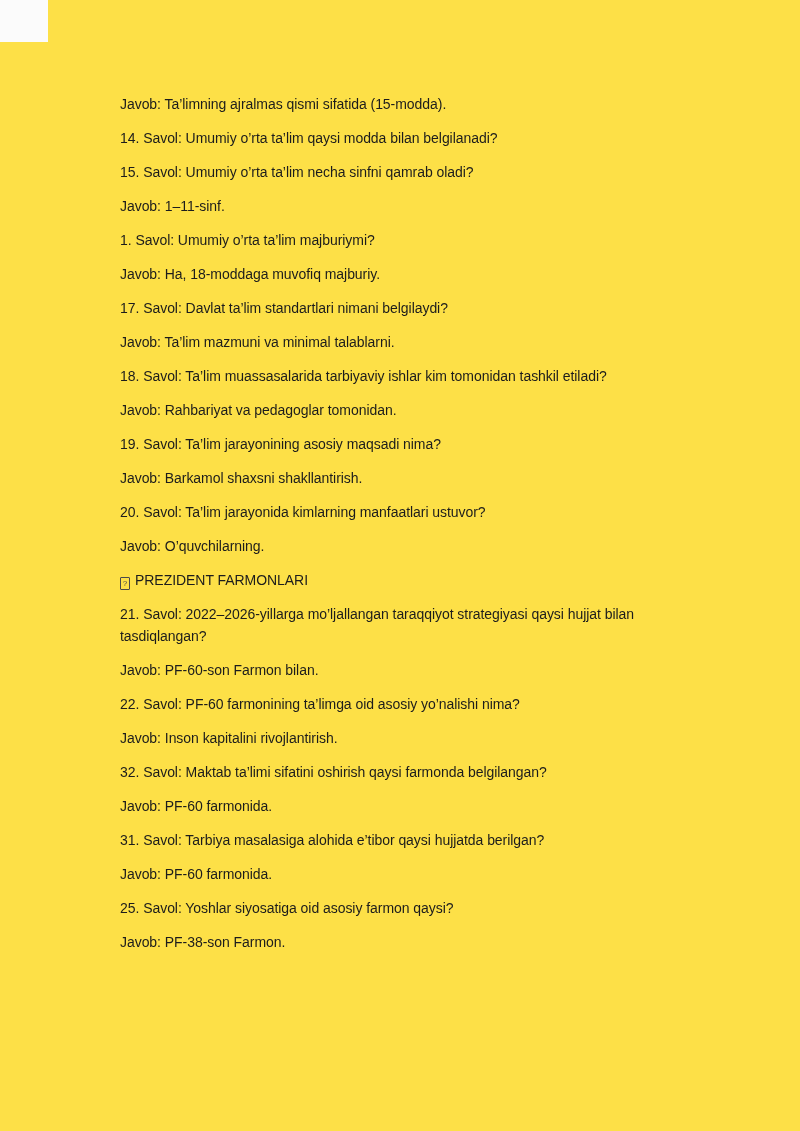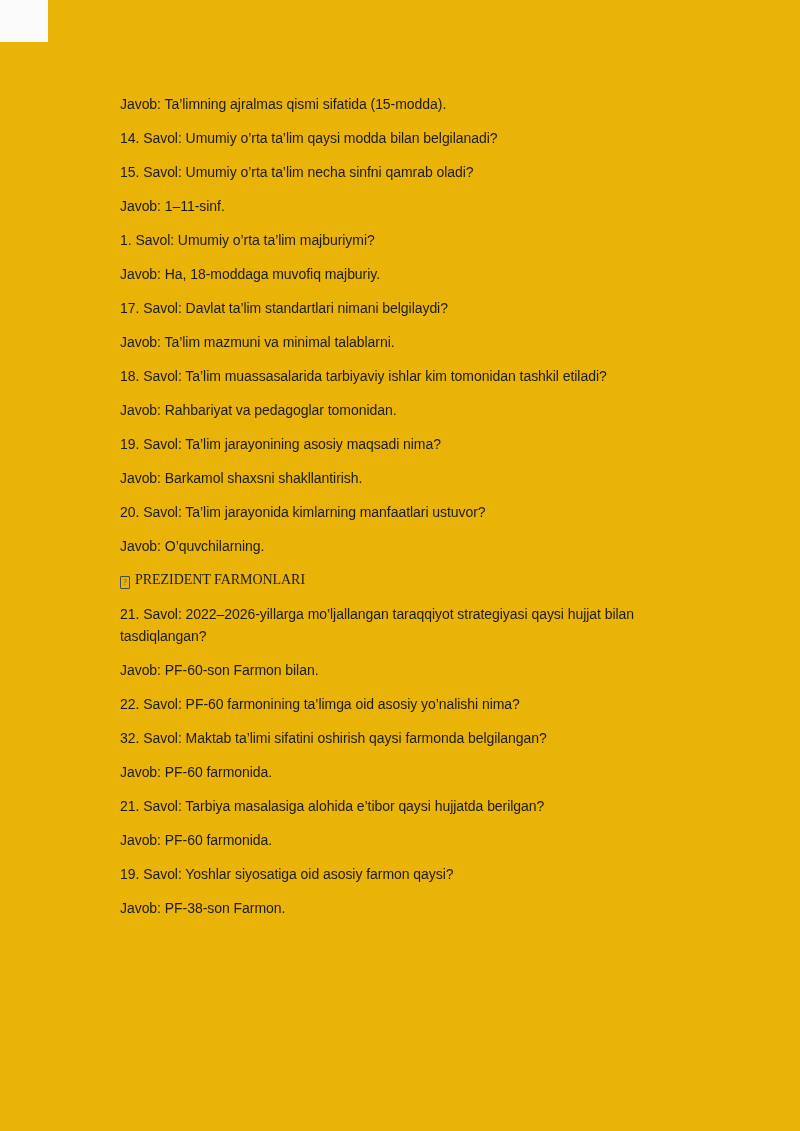--- a/index.html
+++ b/index.html
@@ -7,21 +7,21 @@
     width: 800px;
     height: 1131px;
     background: #ffffff;
     font-family: "Liberation Sans", "DejaVu Sans", sans-serif;
     overflow: hidden;
   }
   .page {
     position: relative;
     width: 800px;
     height: 1131px;
-    background: #eab308;
+    background: #fde047;
   }
   .corner-artifact {
     position: absolute;
     left: 0;
     top: 0;
     width: 48px;
     height: 42px;
     background: #fbfbfb;
   }
   .content {
@@ -32,21 +32,20 @@
   }
   .content p {
     font-size: 14px;
     line-height: 22px;
     color: #1c1c1c;
     margin: 0 0 12px 0;
     letter-spacing: -0.05px;
   }
   .heading {
     white-space: nowrap;
-    font-family: Liberation Serif, serif;
   }
   .tofu {
     display: inline-block;
     width: 10px;
     height: 13px;
     border: 1px solid #4a4a4a;
     border-radius: 1px;
     font-size: 8px;
     line-height: 12px;
     text-align: center;
@@ -72,20 +71,21 @@
     <p>18. Savol: Ta’lim muassasalarida tarbiyaviy ishlar kim tomonidan tashkil etiladi?</p>
     <p>Javob: Rahbariyat va pedagoglar tomonidan.</p>
     <p>19. Savol: Ta’lim jarayonining asosiy maqsadi nima?</p>
     <p>Javob: Barkamol shaxsni shakllantirish.</p>
     <p>20. Savol: Ta’lim jarayonida kimlarning manfaatlari ustuvor?</p>
     <p>Javob: O’quvchilarning.</p>
     <p class="heading"><span class="tofu">?</span><span>PREZIDENT FARMONLARI</span></p>
     <p>21. Savol: 2022–2026-yillarga mo’ljallangan taraqqiyot strategiyasi qaysi hujjat bilan tasdiqlangan?</p>
     <p>Javob: PF-60-son Farmon bilan.</p>
     <p>22. Savol: PF-60 farmonining ta’limga oid asosiy yo’nalishi nima?</p>
+    <p>Javob: Inson kapitalini rivojlantirish.</p>
     <p>32. Savol: Maktab ta’limi sifatini oshirish qaysi farmonda belgilangan?</p>
     <p>Javob: PF-60 farmonida.</p>
-    <p>21. Savol: Tarbiya masalasiga alohida e’tibor qaysi hujjatda berilgan?</p>
+    <p>31. Savol: Tarbiya masalasiga alohida e’tibor qaysi hujjatda berilgan?</p>
     <p>Javob: PF-60 farmonida.</p>
-    <p>19. Savol: Yoshlar siyosatiga oid asosiy farmon qaysi?</p>
+    <p>25. Savol: Yoshlar siyosatiga oid asosiy farmon qaysi?</p>
     <p>Javob: PF-38-son Farmon.</p>
   </div>
 </div>
 
 </body></html>

